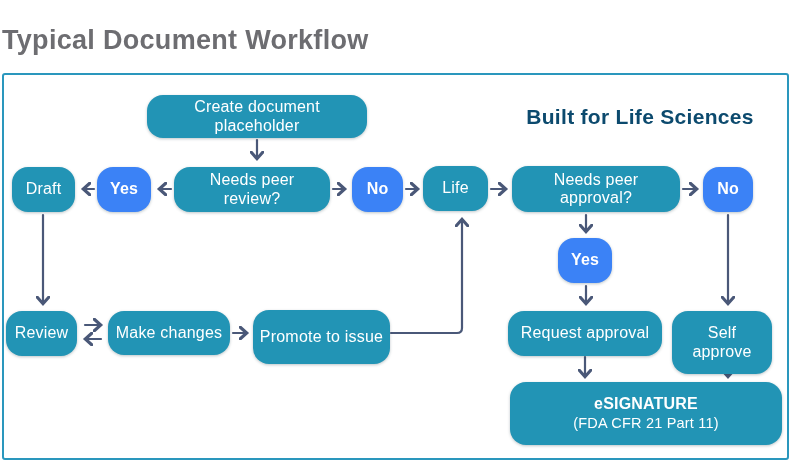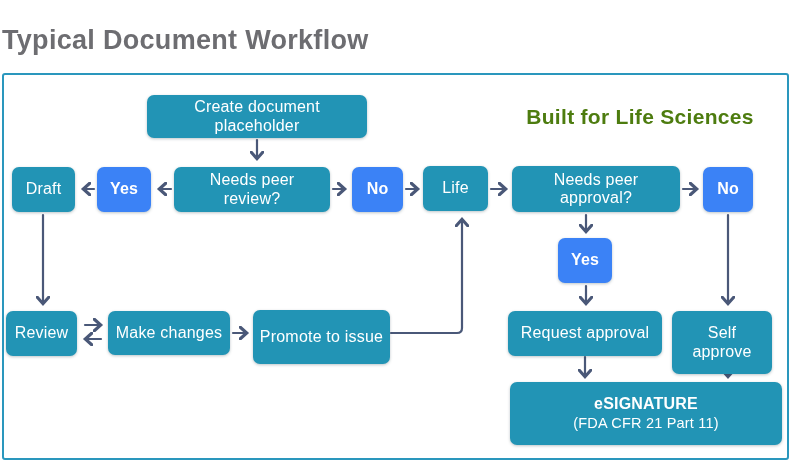--- a/index.html
+++ b/index.html
@@ -10,25 +10,25 @@
   .page-title{
     position:absolute;left:2px;top:25px;
     font-size:27px;font-weight:bold;color:#6d6d71;letter-spacing:.3px;
   }
   .frame{
     position:absolute;left:2px;top:73px;width:783px;height:383px;
     border:2px solid #2a97bd;border-radius:3px;
   }
   .subtitle{
     position:absolute;left:512px;top:105px;width:256px;text-align:center;
-    font-size:21px;font-weight:bold;color:#4d7c0f;letter-spacing:.3px;
+    font-size:21px;font-weight:bold;color:#0c4a6e;letter-spacing:.3px;
   }
   .node{
     position:absolute;display:flex;align-items:center;justify-content:center;
-    color:#fff;text-align:center;border-radius:7px;
+    color:#fff;text-align:center;border-radius:16px;
     font-size:16px;font-weight:500;letter-spacing:.2px;
     box-shadow:0 1px 3px rgba(20,50,60,.28);
     box-sizing:border-box;padding:2px 6px;line-height:1.15;
   }
   .teal{background:#2294b5;}
   .orange{background:#3b82f6;font-weight:bold;}
   .n-create {left:147px;top:95px; width:220px;height:43px;}
   .n-draft  {left:12px; top:167px;width:63px; height:45px;}
   .n-yes1   {left:97px; top:167px;width:54px; height:45px;}
   .n-npr    {left:174px;top:167px;width:156px;height:45px;}

